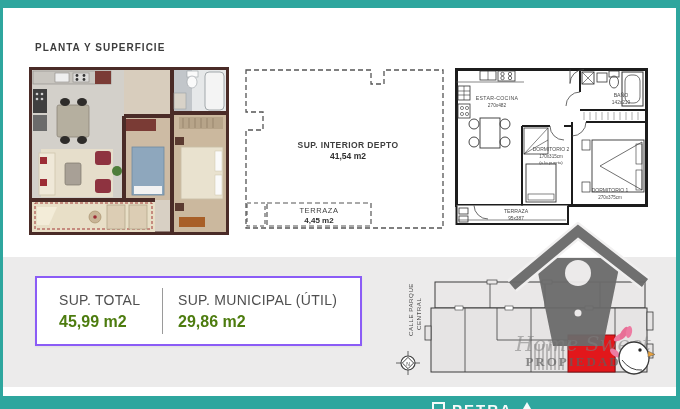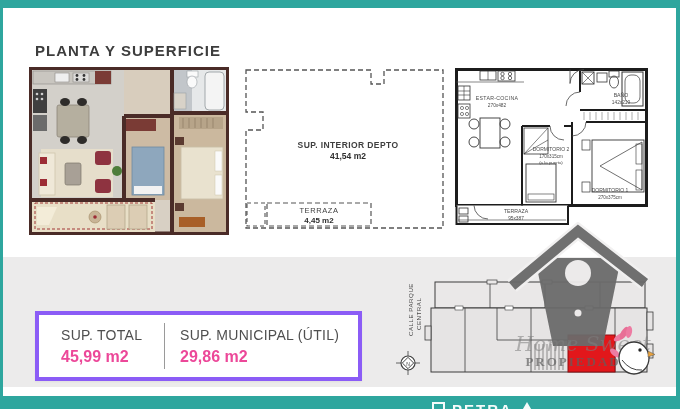--- a/index.html
+++ b/index.html
@@ -3,31 +3,31 @@
 <meta charset="utf-8">
 <style>
   html,body{margin:0;padding:0;background:#fff;}
   #stage{position:relative;width:680px;height:409px;background:#ffffff;overflow:hidden;
          font-family:"Liberation Sans", sans-serif;}
   .teal{position:absolute;background:#2ea69e;}
   #bar-top{left:0;top:0;width:680px;height:8px;}
   #bar-bottom{left:0;top:396px;width:680px;height:13px;}
   #bar-left{left:0;top:0;width:3px;height:409px;}
   #bar-right{left:676px;top:0;width:4px;height:409px;}
-  .heading{position:absolute;font-size:15px;font-weight:bold;letter-spacing:1px;color:#3d3d3d;}
+  .heading{position:absolute;font-size:10px;font-weight:bold;letter-spacing:1px;color:#3d3d3d;}
   #heading-left{left:35px;top:42px;}
   #heading-right{left:455px;top:42px;}
   #gray-band{position:absolute;left:3px;top:257px;width:673px;height:130px;background:#ecebeb;}
   .plan-svg{position:absolute;}
-  #summary-card{position:absolute;left:35px;top:311px;width:327px;height:70px;background:#ffffff;
-    border:4px solid #8b5cf6;box-shadow:0 1px 2px rgba(0,0,0,0.05);display:flex;align-items:center;
+  #summary-card{position:absolute;left:35px;top:276px;width:327px;height:70px;background:#ffffff;
+    border:2px solid #8b5cf6;box-shadow:0 1px 2px rgba(0,0,0,0.05);display:flex;align-items:center;
     padding-left:22px;box-sizing:border-box;}
   .sum-block{display:flex;flex-direction:column;gap:5px;}
   .sum-label{font-size:14px;color:#4f4f4f;letter-spacing:0.3px;}
-  .sum-value{font-size:16px;font-weight:bold;color:#ec4899;}
+  .sum-value{font-size:16px;font-weight:bold;color:#4d7c0f;}
   #sum-left{width:103px;}
   #card-divider{width:1px;height:46px;background:#9a9a9a;margin-right:15px;}
   #watermark{position:absolute;left:468px;top:333px;width:230px;text-align:center;z-index:6;pointer-events:none;}
   #wm-script{font-family:"DejaVu Serif", serif;font-style:italic;font-size:21px;
     color:rgba(125,125,125,0.55);line-height:22px;}
   #wm-caps{font-family:"Liberation Serif", serif;font-weight:bold;font-size:13px;letter-spacing:2px;
     color:rgba(95,95,95,0.7);line-height:14px;}
   #birdhouse{z-index:5;}
   #bird-mascot{z-index:7;}
   #site-plan{z-index:2;}

